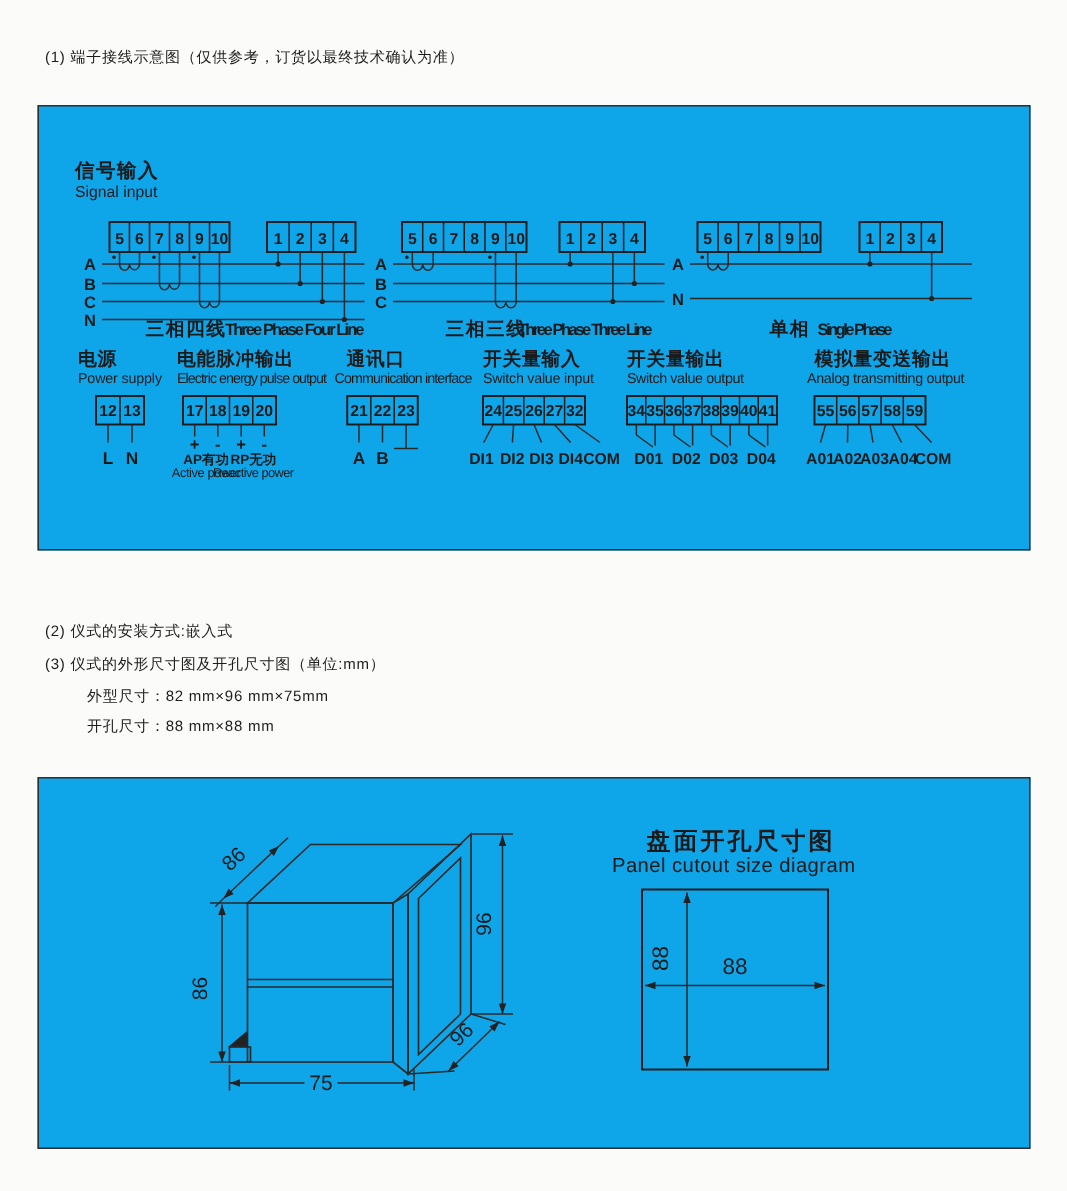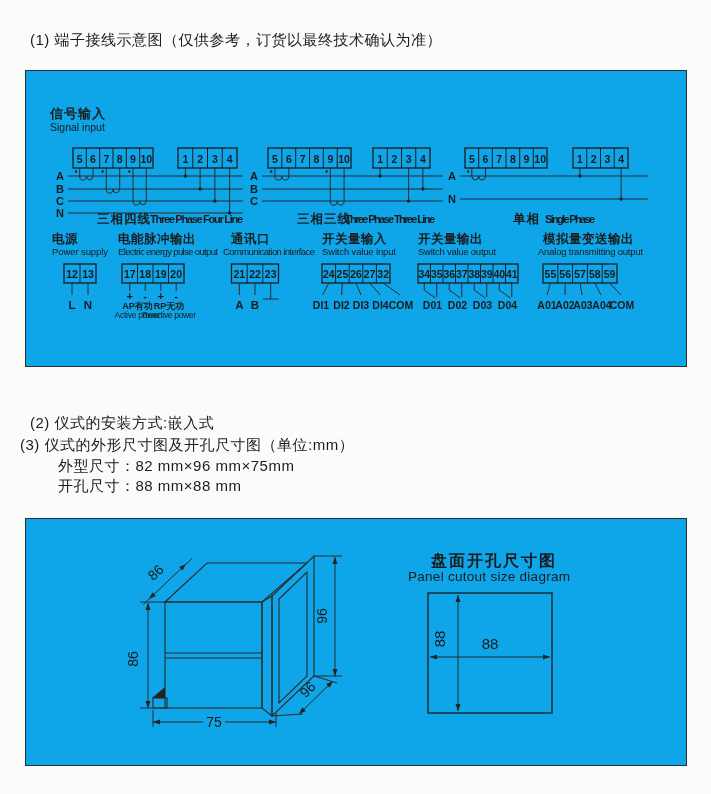--- a/index.html
+++ b/index.html
@@ -3,21 +3,21 @@
 <meta charset="utf-8">
 <style>
   html,body{margin:0;padding:0;}
   body{
     width:711px;height:794px;position:relative;
     background:#fbfbfa;
     font-family:"Liberation Sans", sans-serif;
     color:#1c1c1c;
   }
   .abs{position:absolute;}
-  .doc-line{font-size:15px;font-weight:500;letter-spacing:.5px;white-space:nowrap;}
+  .doc-line{font-size:10px;font-weight:500;letter-spacing:.5px;white-space:nowrap;}
   .panel{position:absolute;left:25px;width:660px;border:1.5px solid #2e2e2e;background:#0ea5e9;}
   #box1{top:70px;height:295px;}
   #box2{top:518px;height:246px;}
   svg text{fill:#1b1b1b;}
   .h-zh{font:700 13px "Liberation Sans",sans-serif;letter-spacing:1px;}
   .h-en{font:500 10.5px "Liberation Sans",sans-serif;}
   .ph{font:700 11px "Liberation Sans",sans-serif;text-anchor:end;}
   .tn{font:600 10.5px "Liberation Sans",sans-serif;text-anchor:middle;}
   .cap-zh{font:700 12.5px "Liberation Sans",sans-serif;letter-spacing:1px;}
   .cap-en{font:600 11px "Liberation Sans",sans-serif;}
@@ -343,21 +343,21 @@
     <text class="lbl" x="521" y="238">A01</text>
     <text class="lbl" x="539" y="238">A02</text>
     <text class="lbl" x="557" y="238">A03</text>
     <text class="lbl" x="576" y="238">A04</text>
     <text class="lbl" x="596" y="238">COM</text>
   </g>
 </svg>
 </div>
 
 <div class="abs doc-line" style="left:30px;top:414px;text-align:right;">(2) 仪式的安装方式:嵌入式</div>
-<div class="abs doc-line" style="left:20px;top:436px;">(3) 仪式的外形尺寸图及开孔尺寸图（单位:mm）</div>
+<div class="abs doc-line" style="left:30px;top:436px;">(3) 仪式的外形尺寸图及开孔尺寸图（单位:mm）</div>
 <div class="abs doc-line" style="left:58px;top:457px;">外型尺寸：82 mm×96 mm×75mm</div>
 <div class="abs doc-line" style="left:58px;top:477px;text-align:center;">开孔尺寸：88 mm×88 mm</div>
 
 <div id="box2" class="panel">
 <svg width="657" height="243" viewBox="0 0 657 243">
 
   <g>
     <polygon class="sh" points="139,83 181,44 281,44 236,83"></polygon>
     <rect class="sh" x="139" y="83" width="97" height="106"></rect>
     <line class="sh" x1="139" y1="134" x2="236" y2="134"></line>

